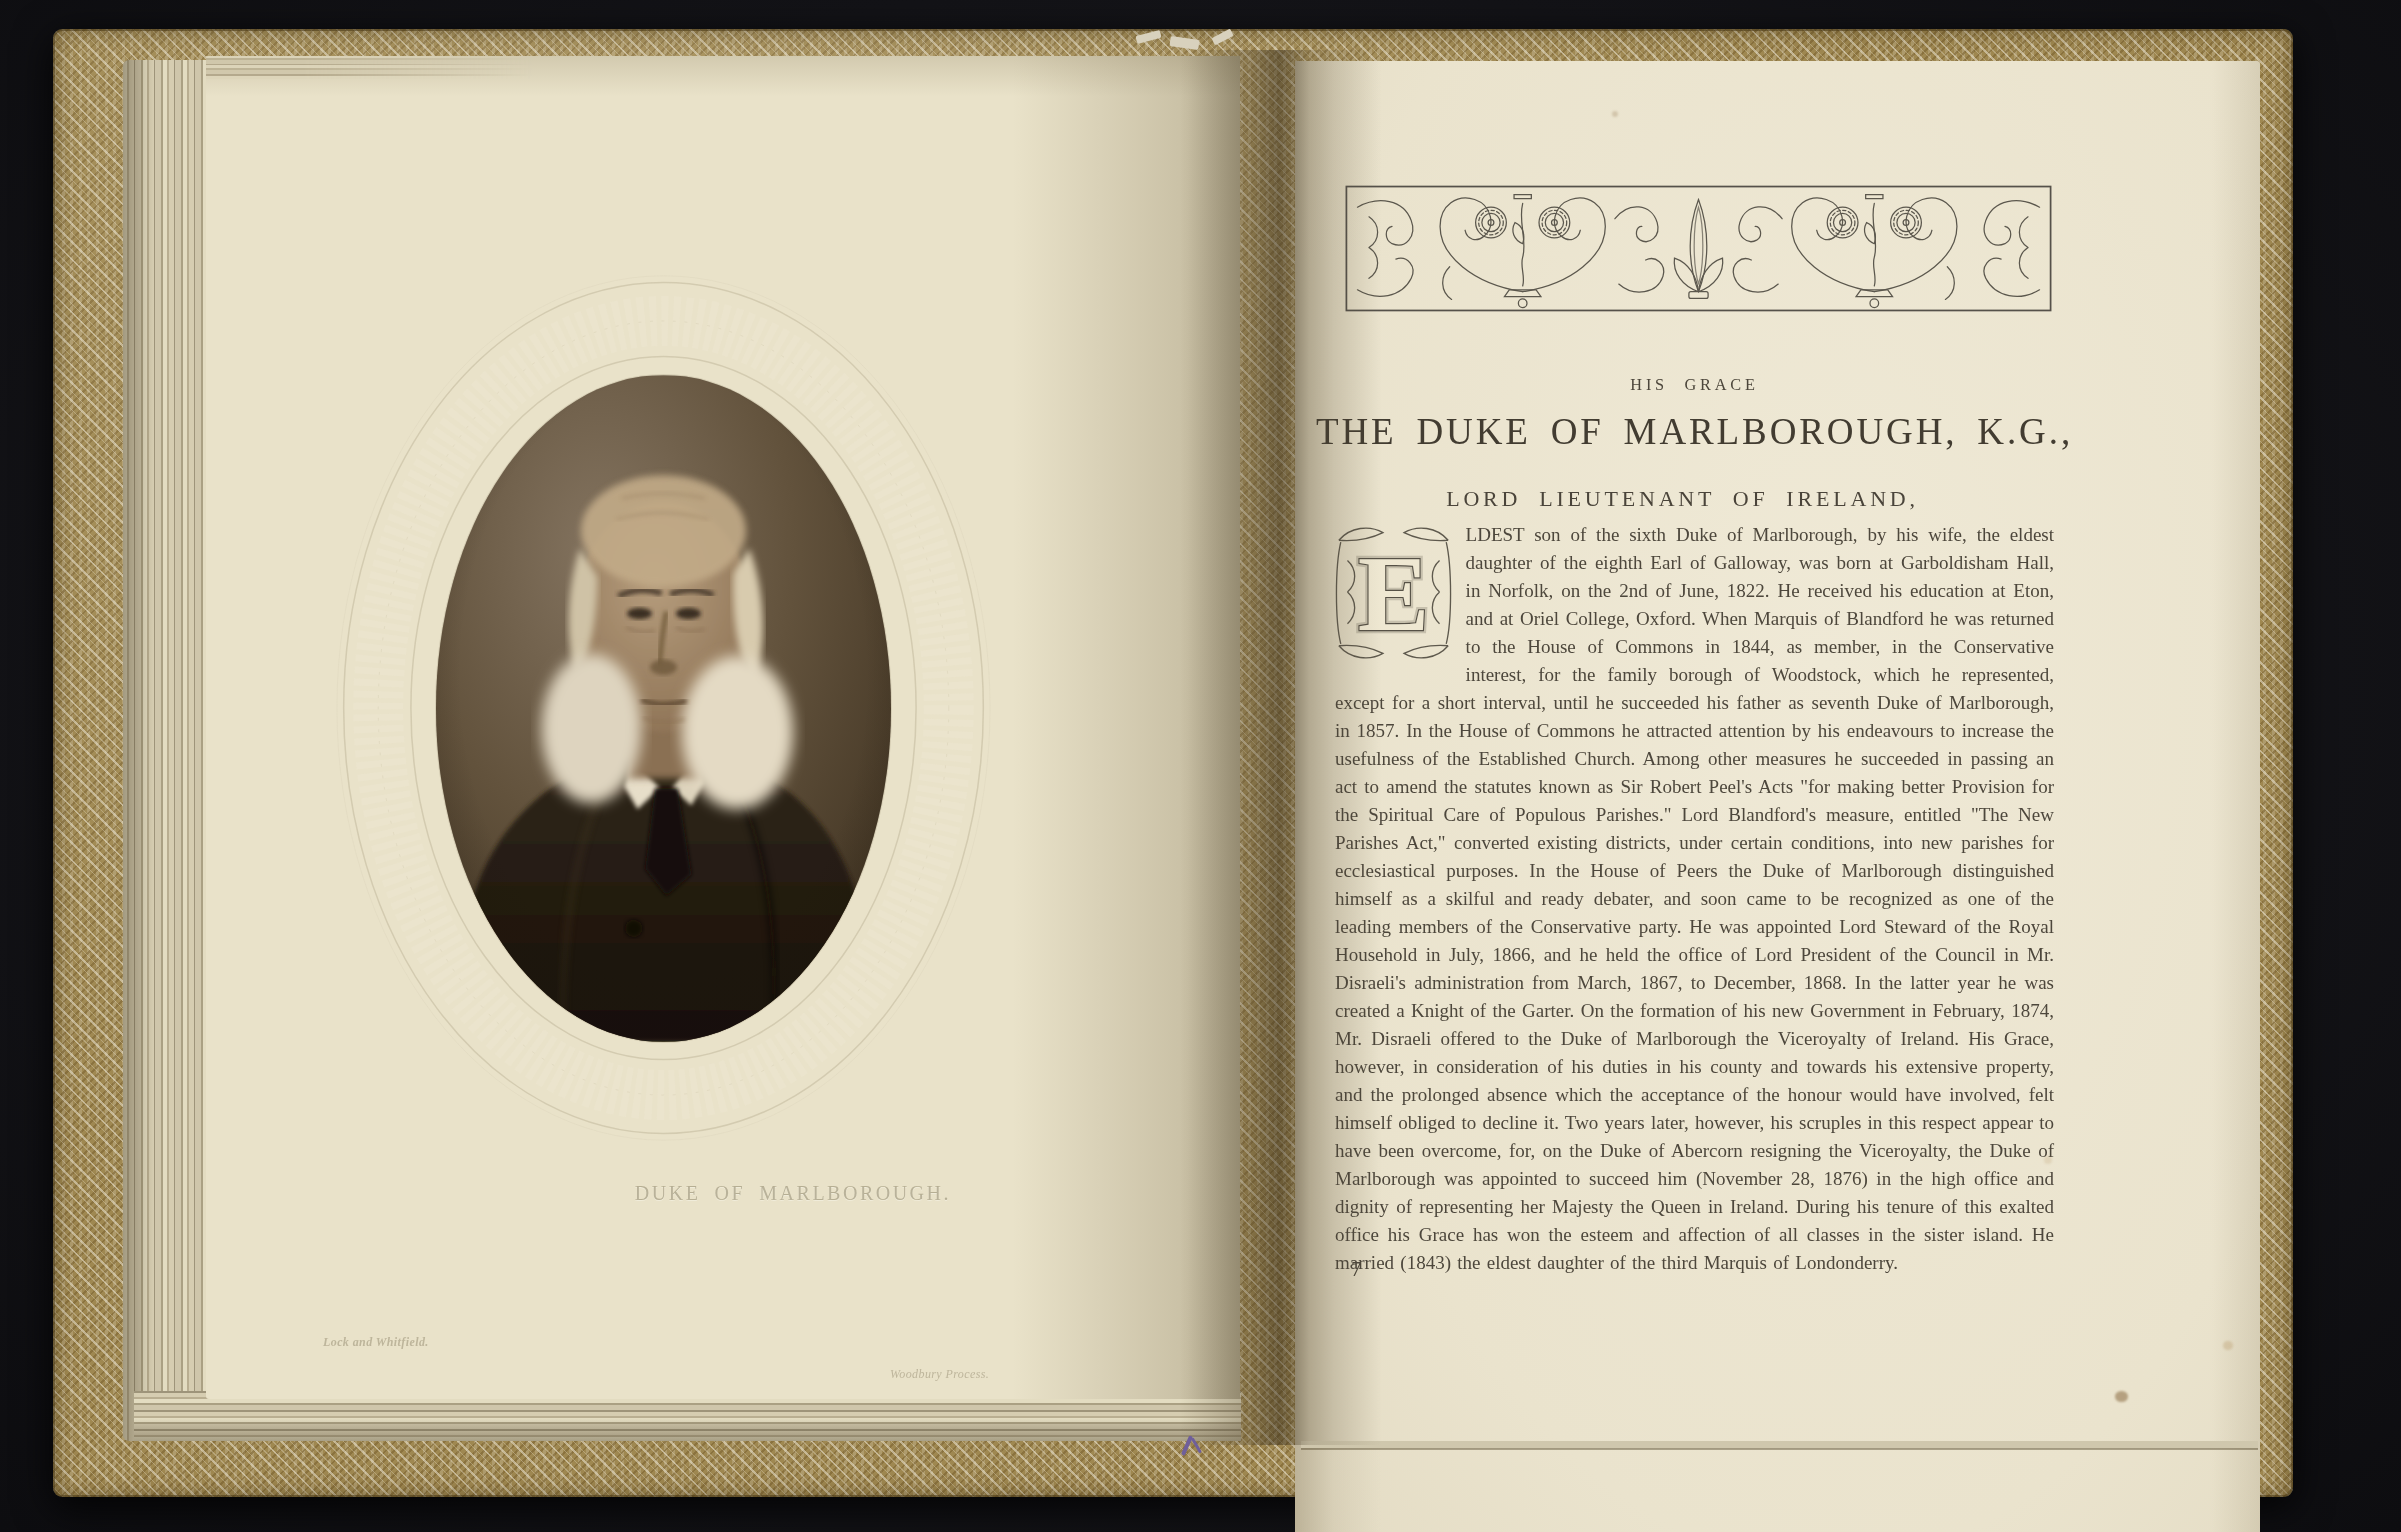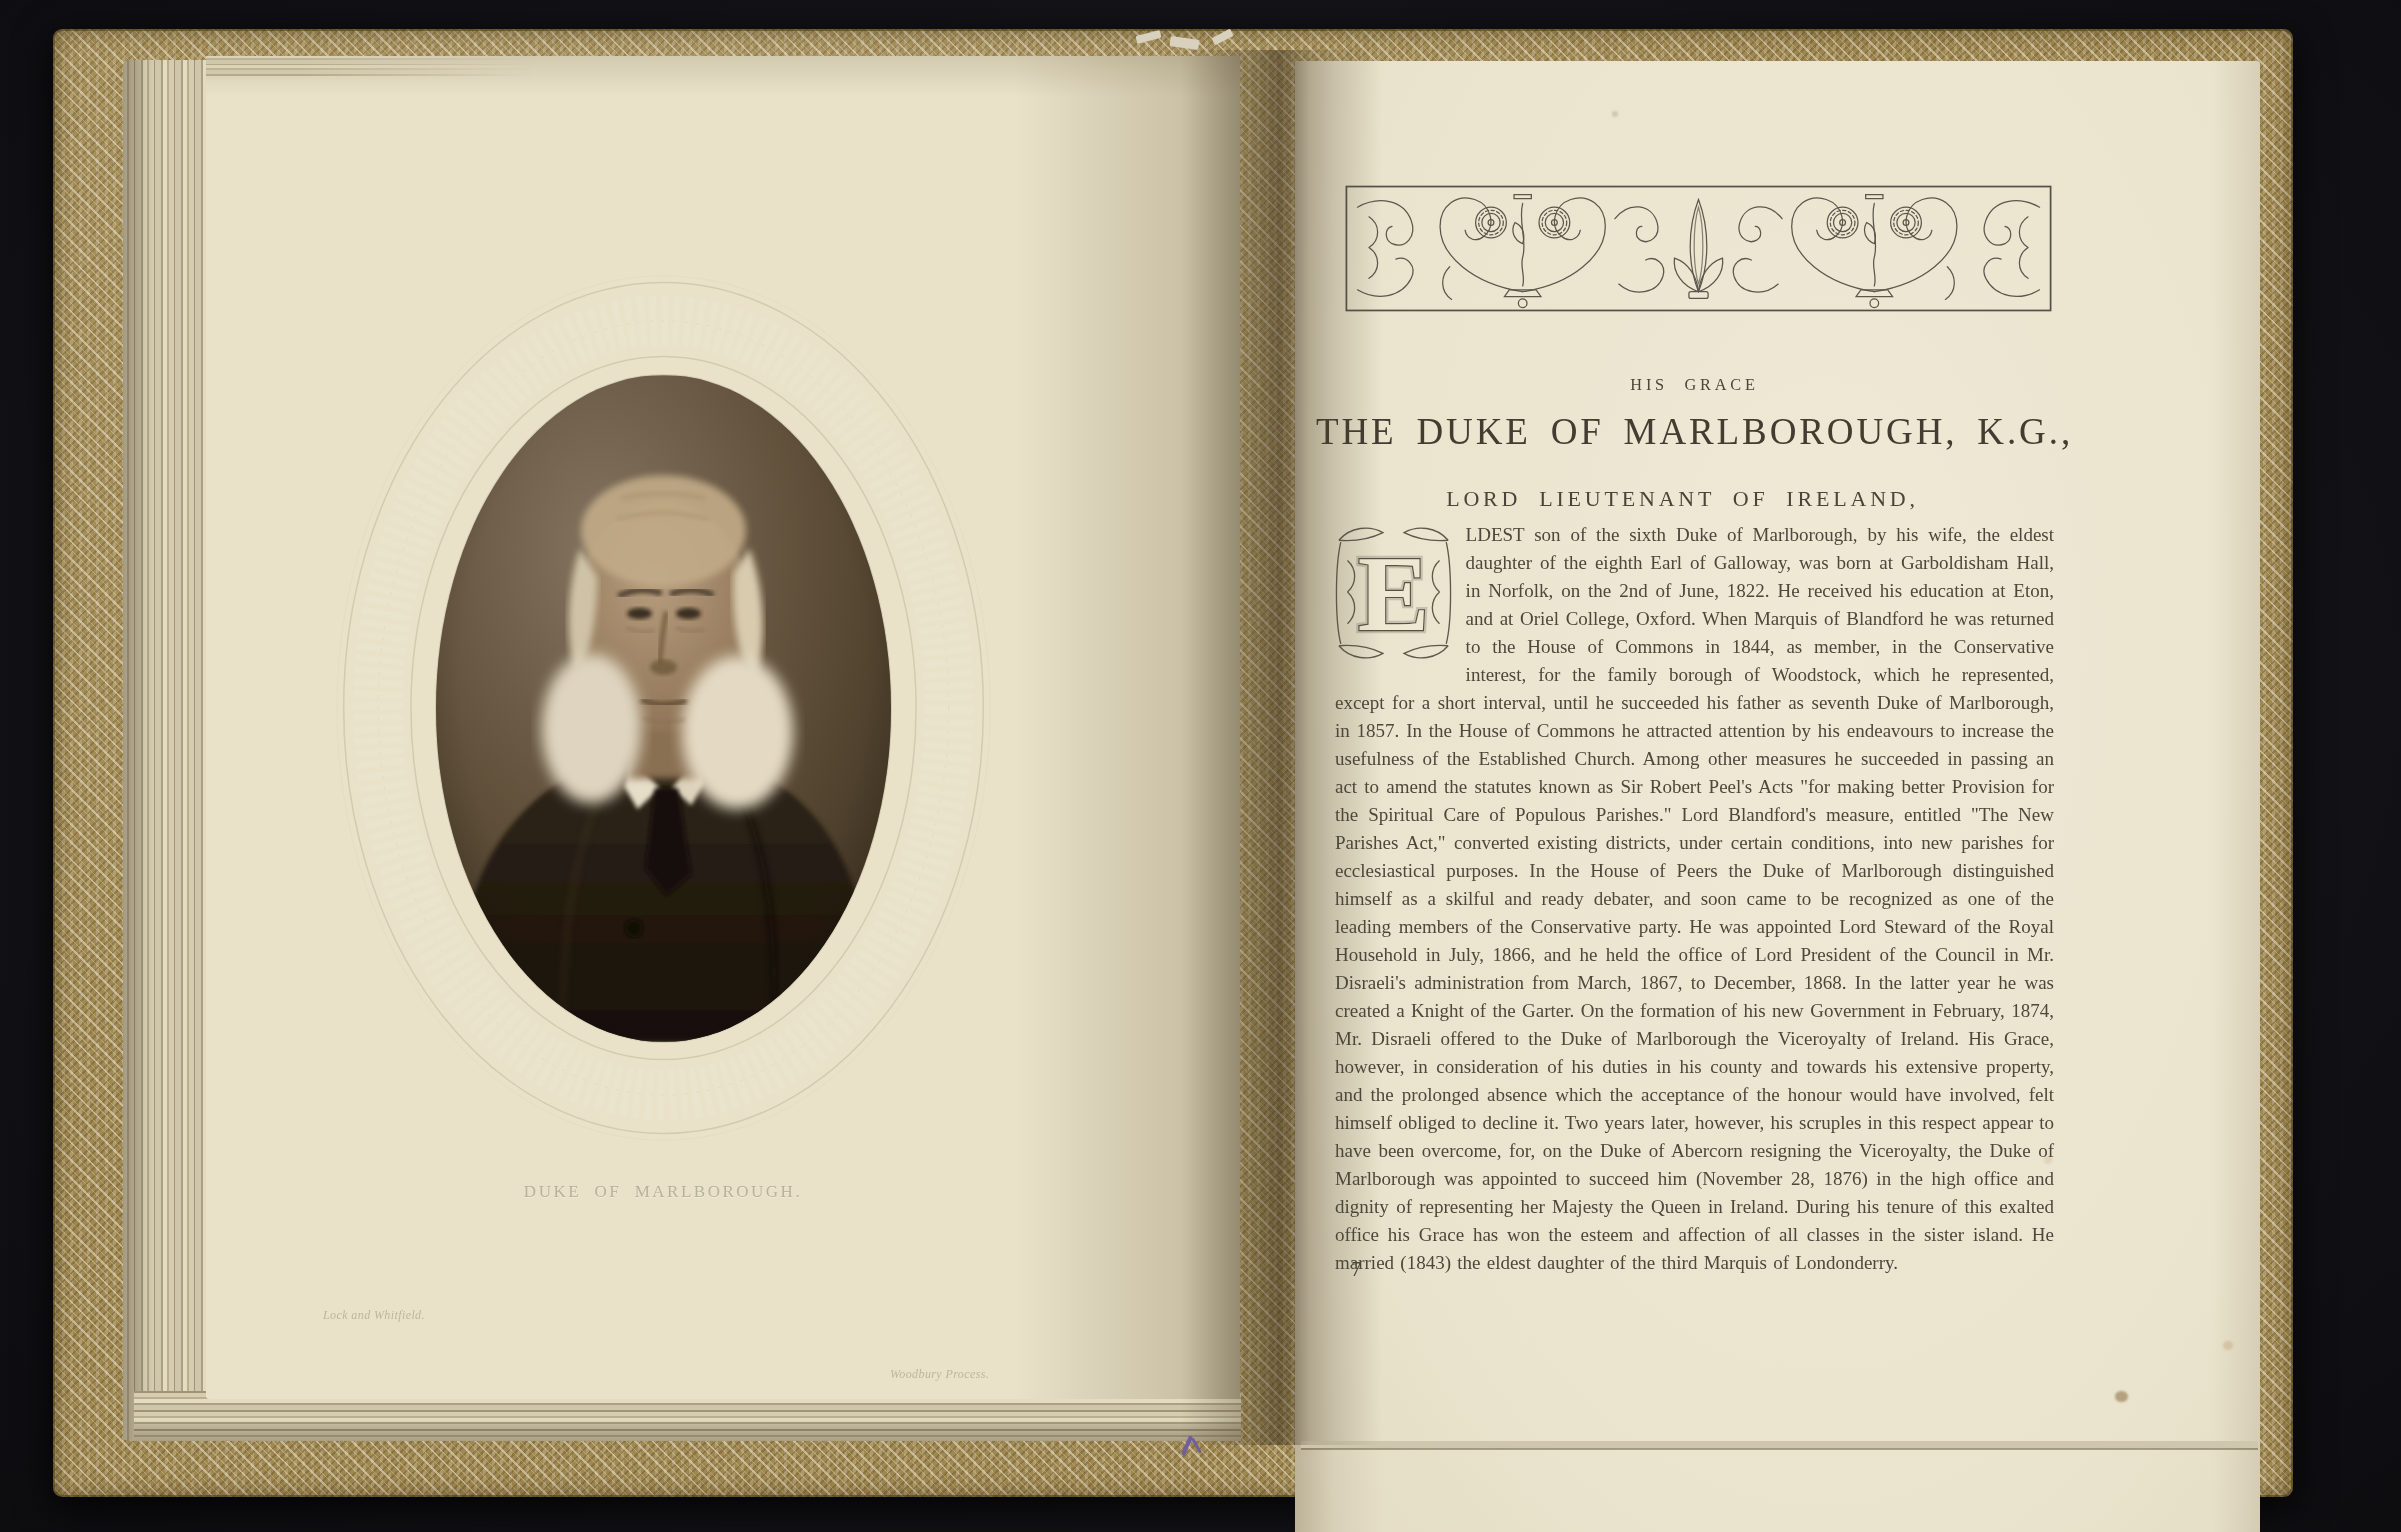--- a/index.html
+++ b/index.html
@@ -30,25 +30,25 @@
       #e9e2c9;
     border-radius:2.9px 0 0 2.9px;}
   .corner-stack{position:absolute;left:0;top:0;width:327px;height:23px;
     background:repeating-linear-gradient(0deg,#ddd5ba 0 2.9px,#ab9f82 2.9px 4.8px,#cfc6aa 4.8px 8.6px,#b7ac8e 8.6px 10.6px);
     -webkit-mask-image:linear-gradient(90deg,#000 30%,transparent 100%);
     mask-image:linear-gradient(90deg,#000 30%,transparent 100%);opacity:.8;}
   .emboss{position:absolute;left:126px;top:215px;width:663px;height:874px;opacity:.85;}
   .photo{position:absolute;left:230px;top:319px;width:455px;height:667px;border-radius:50%;overflow:hidden;
     box-shadow:inset 0 0 33px rgba(38,27,13,.55), 0 0 0 1px rgba(150,140,110,.25);}
   .photo svg{display:block;width:100%;height:100%;}
-  .caption{position:absolute;left:169px;top:1126px;width:576px;text-align:center;
-    font-size:17px;letter-spacing:2.5px;word-spacing:6.7px;color:rgba(148,140,112,.6);
+  .caption{position:absolute;left:169px;top:1126px;width:576px;text-align:right;
+    font-size:20px;letter-spacing:2.5px;word-spacing:6.7px;color:rgba(148,140,112,.6);
     text-shadow:0 1px 0 rgba(255,255,250,.35);}
   .credit{position:absolute;font-style:italic;font-size:12px;color:rgba(150,140,114,.52);letter-spacing:0.4px;}
-  .credit.l{left:117px;top:1252px;}
+  .credit.l{left:117px;top:1279px;font-weight:bold;}
   .credit.r{left:684px;top:1311px;}
   .page-right{position:absolute;left:1295px;top:61px;width:965px;height:1512px;
     background:
       linear-gradient(90deg, rgba(105,90,58,.32) 0, rgba(105,90,58,.1) 4%, rgba(105,90,58,0) 9%),
       linear-gradient(270deg, rgba(120,105,70,.16) 0, rgba(120,105,70,0) 5%),
       radial-gradient(ellipse at 55% 40%, #efe9d6 0%, #eae3cd 70%, #e3dbc3 100%);
     border-radius:0 2.9px 2.9px 0;}
   .page-edge-r{position:absolute;left:1301px;top:1441px;width:957px;height:6.7px;background:#cfc7ad;
     box-shadow:0 1.9px 0 rgba(90,78,50,.5);}
   .gutter{position:absolute;left:1180px;top:50px;width:202px;height:1395px;pointer-events:none;

